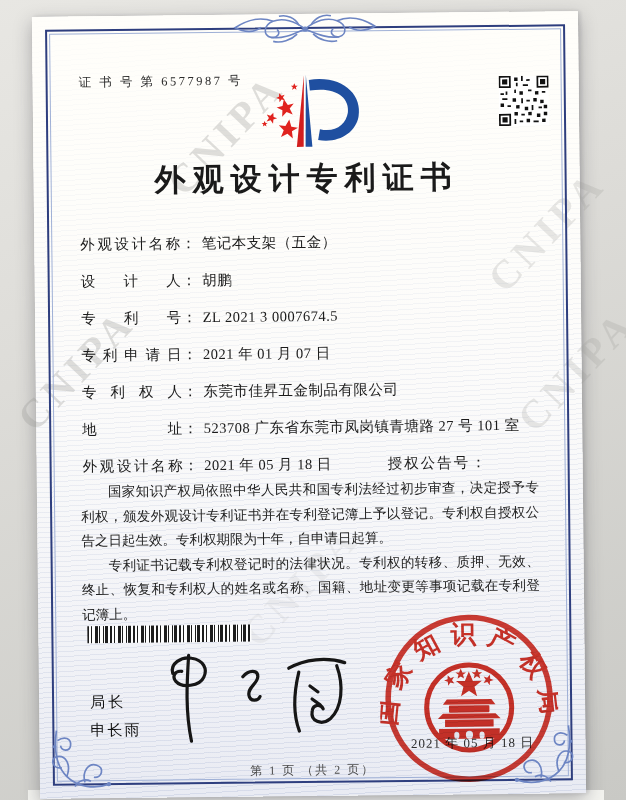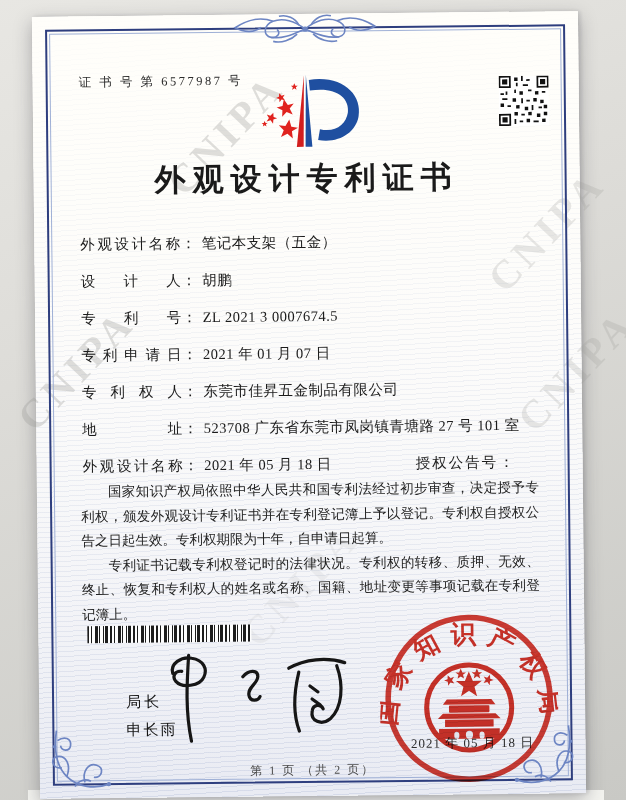--- a/index.html
+++ b/index.html
@@ -28,29 +28,29 @@
   .cert-no{position:absolute;left:46px;top:58px;font-size:12.5px;letter-spacing:2.5px;color:#2b2b2b;}
   .qr{position:absolute;left:466px;top:64px;width:50px;height:50px;}
   .logo{position:absolute;left:219px;top:50px;width:126px;height:92px;}
   .title{position:absolute;left:0;right:0;top:144px;margin:0;text-align:center;
     font-size:31px;font-weight:bold;letter-spacing:7px;color:#1a1a1a;}
   .fields{position:absolute;left:46px;top:210px;right:36px;}
   .frow{height:37px;display:flex;align-items:center;font-size:14.5px;color:#1b1b1b;}
   .flab{display:inline-block;width:100px;text-align:justify;text-align-last:justify;letter-spacing:0;}
   .fcolon{margin-left:1px;}
   .fval{margin-left:6px;letter-spacing:.5px;}
-  .flab2{margin-left:84px;letter-spacing:2px;}
+  .flab2{margin-left:56px;letter-spacing:2px;}
   .body-text{position:absolute;left:44px;right:44px;top:464px;font-size:13.5px;
     line-height:1.82;color:#222;text-align:justify;}
   .body-text p{margin:0;text-indent:2em;}
   .barcode{position:absolute;left:49px;top:610px;width:164px;height:17px;
     background:repeating-linear-gradient(90deg,#1c1c1c 0 2px,#fdfdfd 2px 4px,#1c1c1c 4px 5px,
       #fdfdfd 5px 8px,#1c1c1c 8px 11px,#fdfdfd 11px 12px,#1c1c1c 12px 13px,#fdfdfd 13px 16px,
       #1c1c1c 16px 17px,#fdfdfd 17px 18px,#1c1c1c 18px 21px,#fdfdfd 21px 23px);}
-  .director{position:absolute;left:51px;top:672px;font-size:15px;color:#111;line-height:28px;margin-left:36px;}
+  .director{position:absolute;left:51px;top:672px;font-size:15px;color:#111;line-height:28px;}
   .director .t{letter-spacing:3px;}
   .director .n{letter-spacing:2px;}
   .signature{position:absolute;left:112px;top:628px;width:214px;height:108px;}
   .seal{position:absolute;left:341px;top:597px;width:178px;height:178px;
     mix-blend-mode:multiply;opacity:.93;z-index:3;}
   .seal-date{position:absolute;left:348px;top:722px;width:170px;text-align:center;
     font-size:13px;letter-spacing:1px;color:#2e2e2e;z-index:2;}
   .footer{position:absolute;left:0;right:0;top:748px;text-align:center;
     font-size:12px;letter-spacing:2px;color:#4a4a4a;}
 </style>

